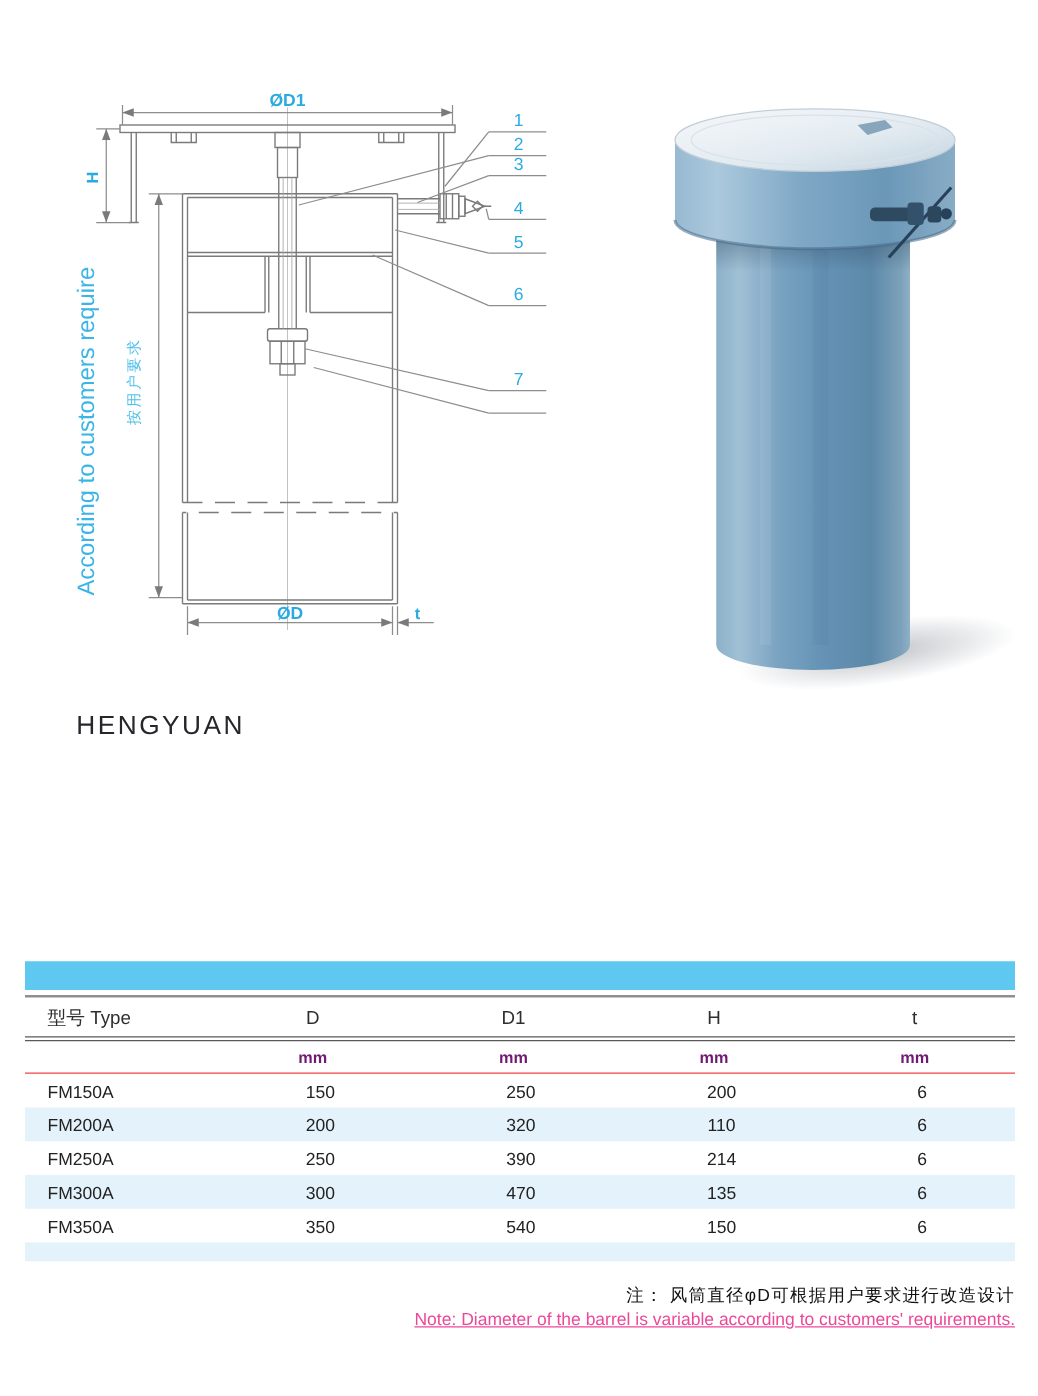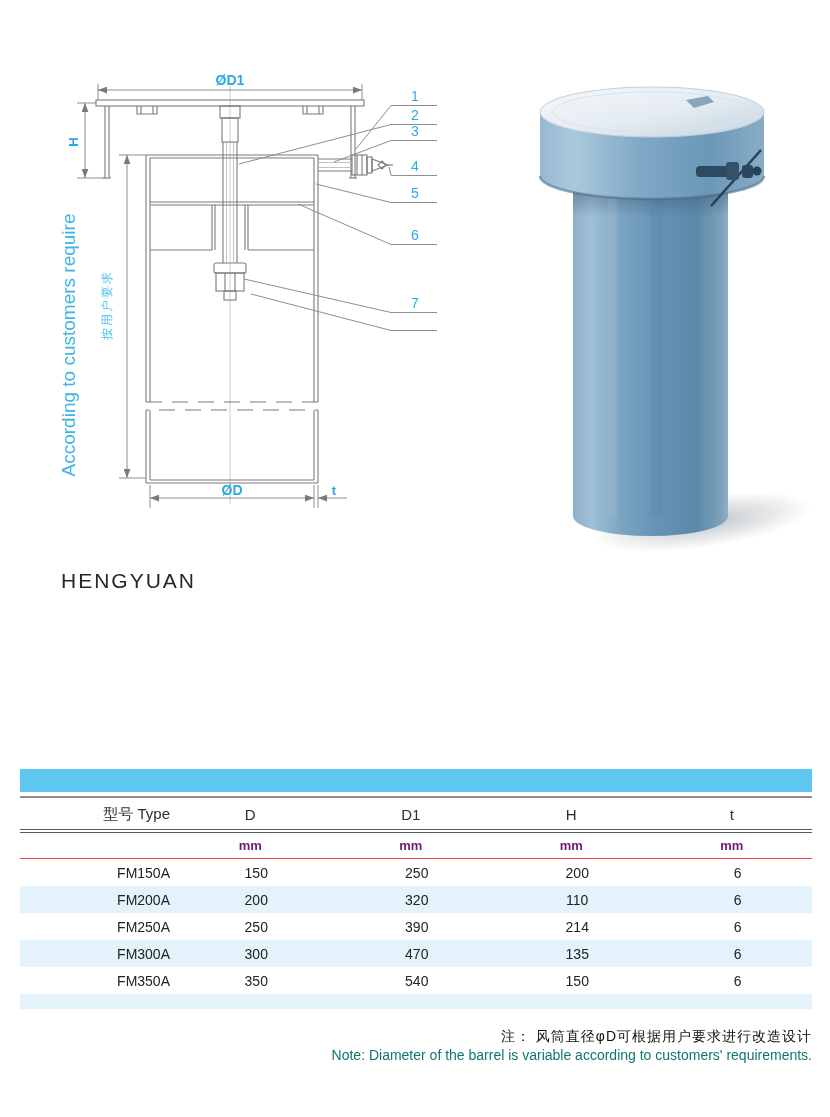--- a/index.html
+++ b/index.html
@@ -22,26 +22,26 @@
   .spec{left:20px;top:799px;width:792px;}
   .grid{display:grid;grid-template-columns:150px repeat(4,1fr);align-items:center;}
   .hrow{height:30px;font-size:15px;color:#2e2e2e;}
   .hrow .c{font-weight:500;}
   .dline{height:2px;border-top:1px solid #5a5a5a;border-bottom:1px solid #5a5a5a;}
   .urow{height:25px;font-size:13px;color:#701a75;border-bottom:1px solid #ef4444;font-weight:bold;}
   .trow{height:27px;font-size:14px;color:#222;gap:12px;}
   .trow.alt,.tailstrip{background:#e3f2fb;}
   .tailstrip{height:15px;}
   .c{text-align:center;}
-  .c.type{text-align:right;padding-left:18px;}
+  .c.type{text-align:left;padding-left:18px;}
 
   
   .notes{left:20px;top:1027px;width:792px;text-align:right;}
   .note-zh{font-size:14px;color:#111;letter-spacing:1px;line-height:19px;}
-  .note-en{font-size:14px;color:#0f766e;line-height:19px;}
+  .note-en{font-size:14px;color:#ec4899;line-height:19px;text-decoration:underline;}
 
   svg text{font-family:"Liberation Sans", sans-serif;}
 </style>
 </head>
 <body>
 
 <div class="page">
 
   <svg class="abs" style="left:55px;top:58px;" width="405" height="505" viewBox="0 0 405 505">
     <defs>

